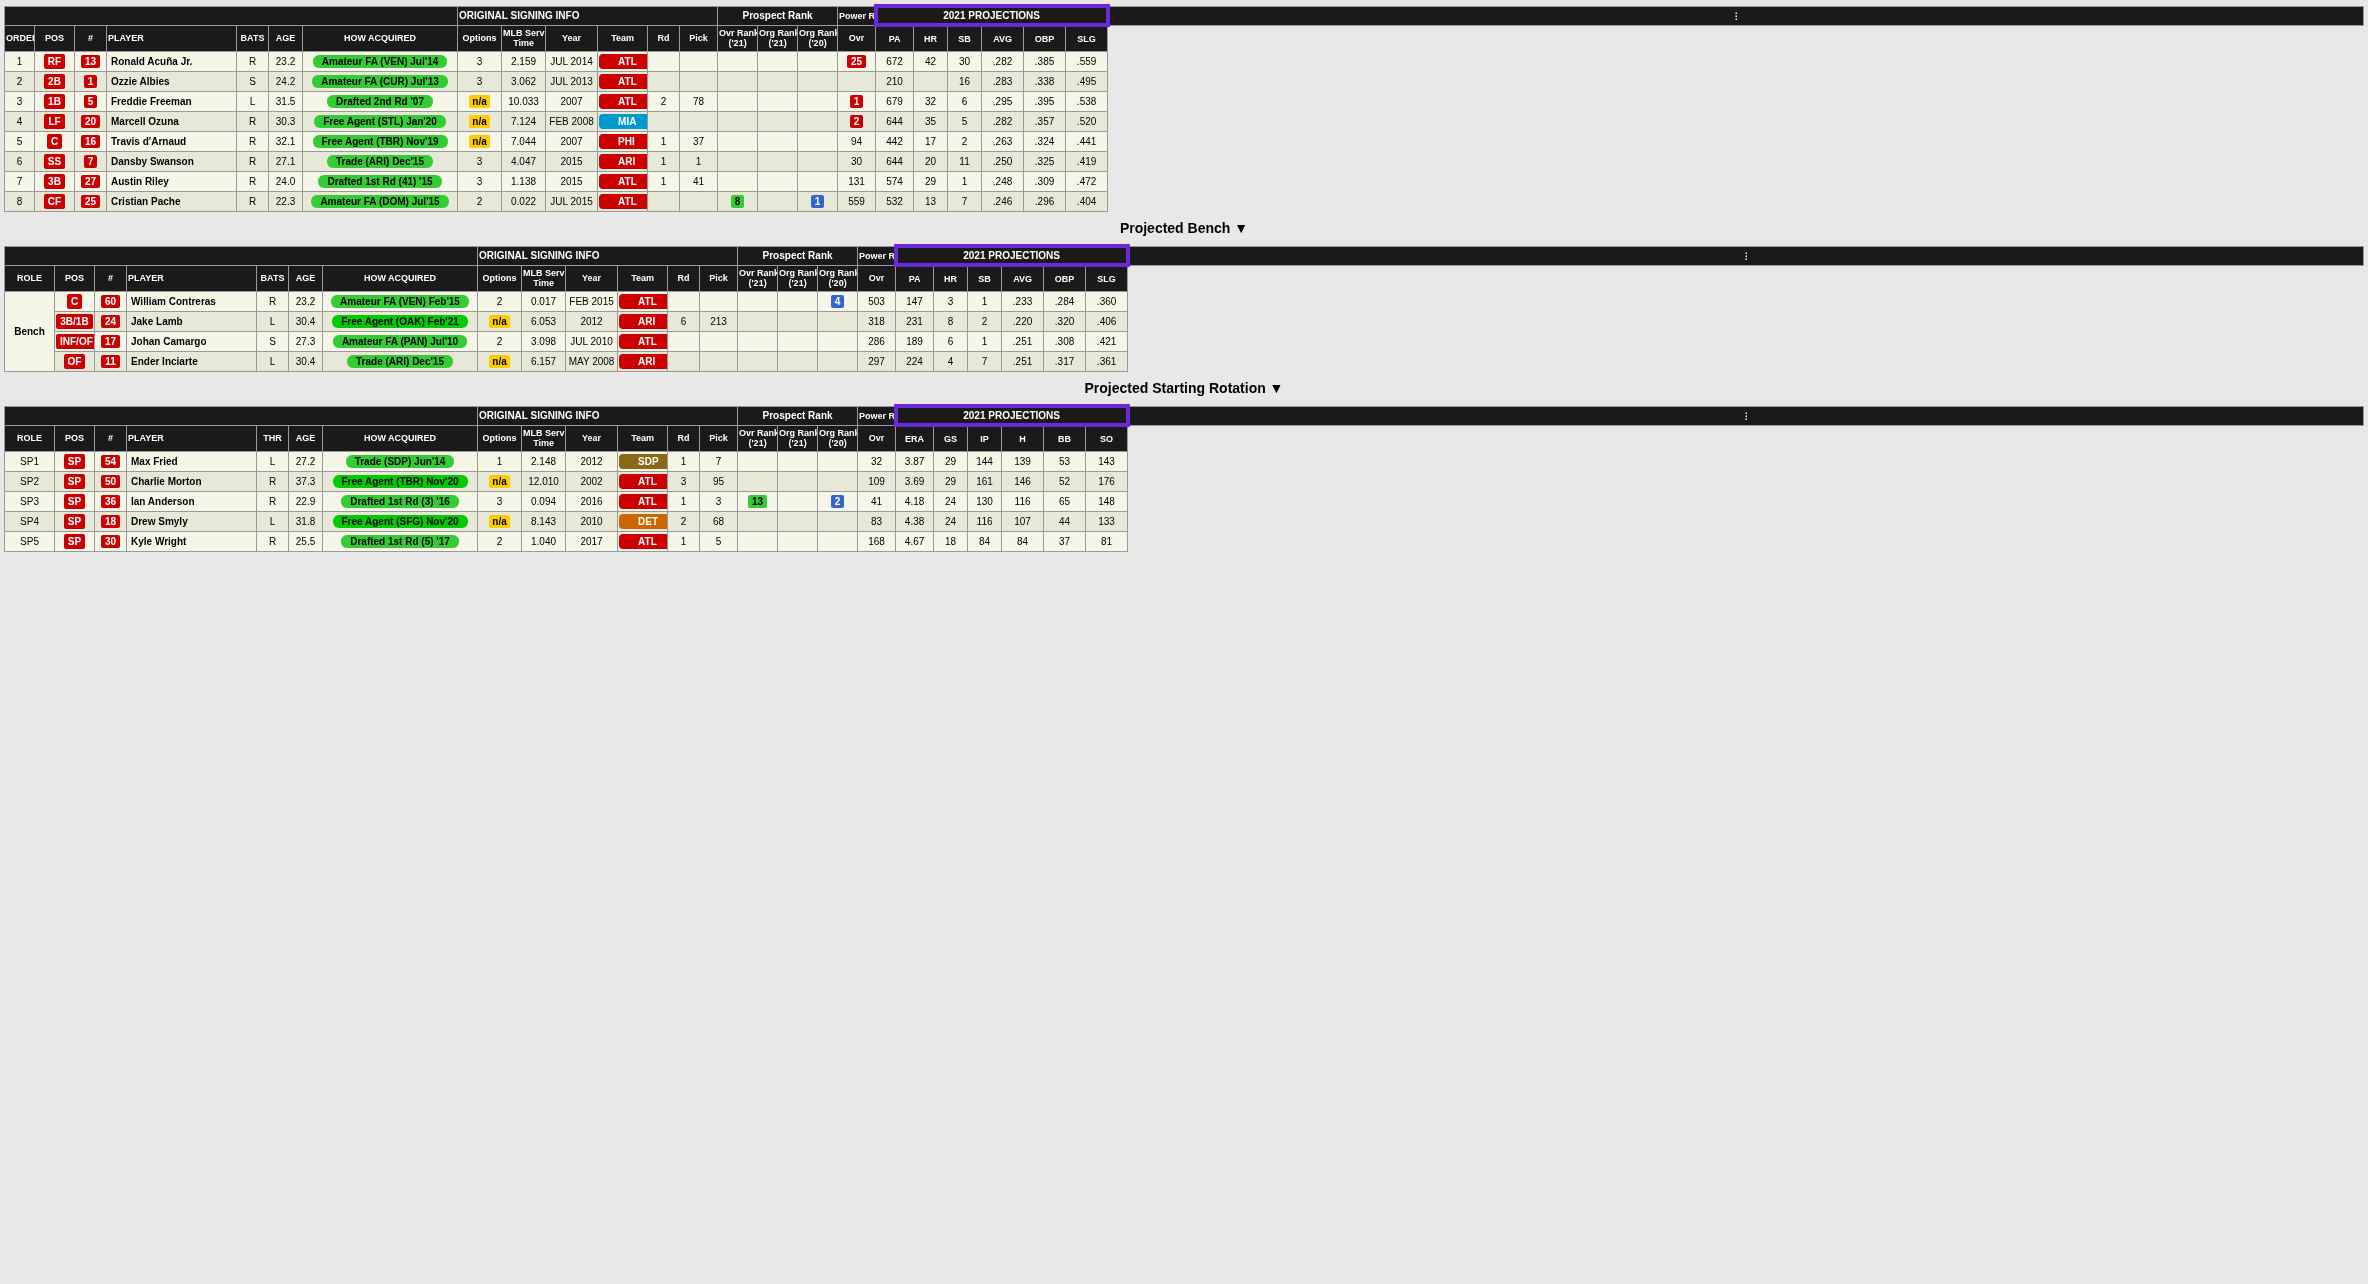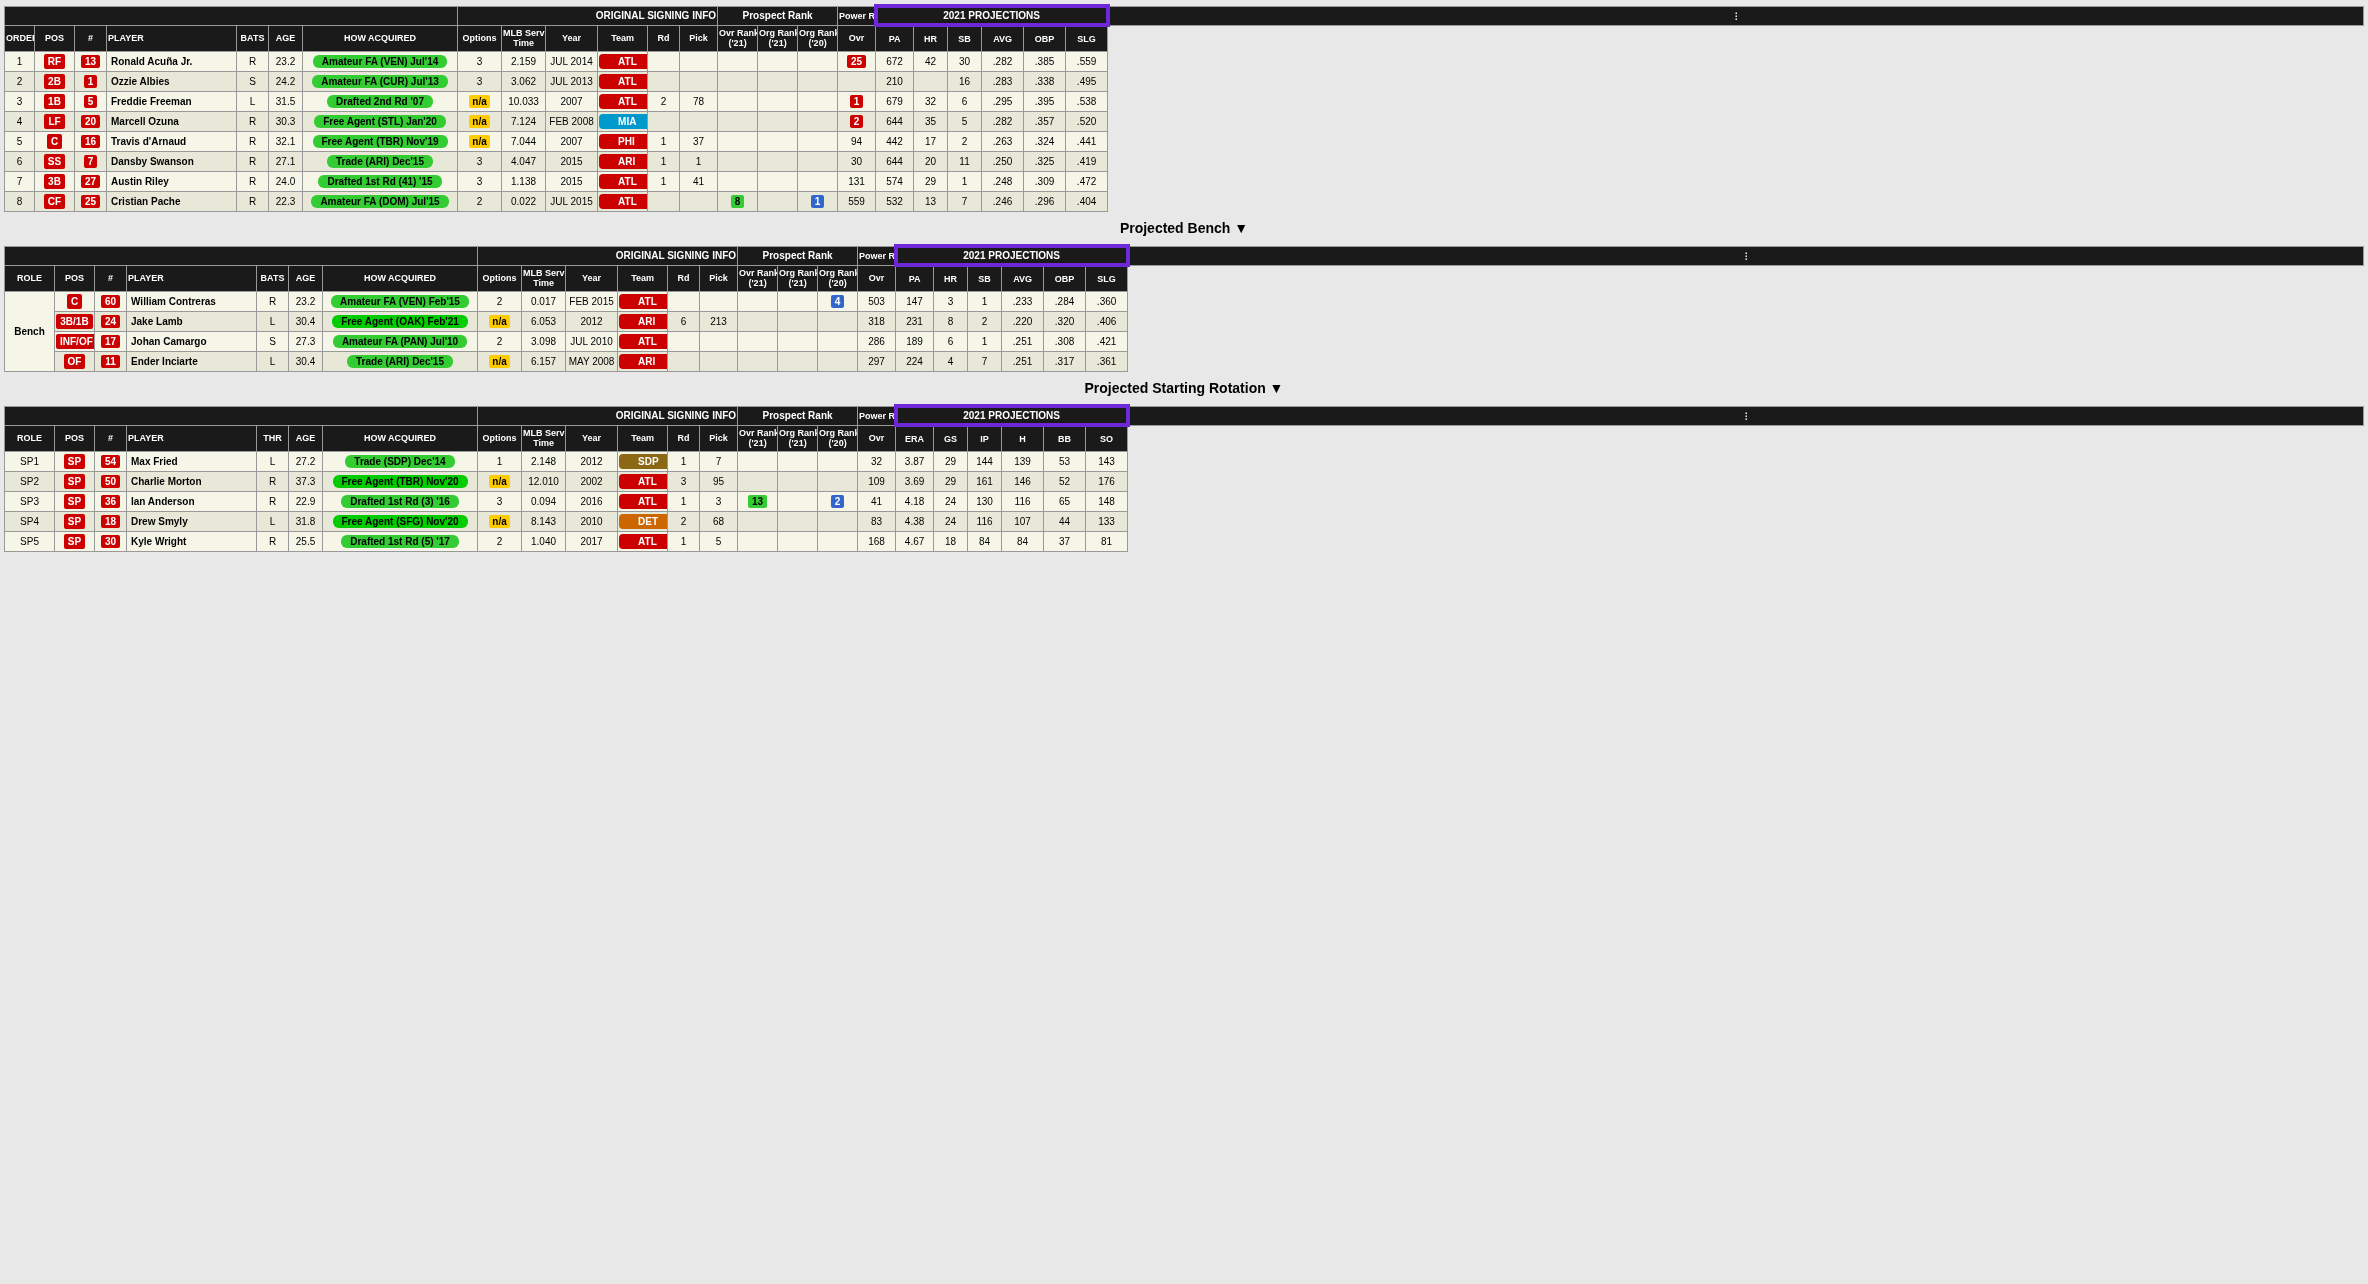--- a/index.html
+++ b/index.html
@@ -90,21 +90,21 @@
       text-align: center;
       font-size: 14px;
       font-weight: bold;
       padding: 8px 4px;
       background: #e8e8e8;
     }
     .player-name { text-align: left; padding-left: 4px; font-weight: bold; }
     .orig-signing-header {
       background: #1a1a1a;
       color: #fff;
-      text-align: right;
+      text-align: left;
       font-weight: bold;
       font-size: 10px;
       border: 1px solid #999;
     }
     .prospect-header {
       background: #1a1a1a;
       color: #fff;
       text-align: center;
       font-weight: bold;
       font-size: 10px;
@@ -617,21 +617,21 @@
       </tr>
     </thead>
     <tbody id="rotation-body">
     <tr class="data-row-odd">
     <td>SP1</td>
     <td><span class="pos-badge pos-red">SP</span></td>
     <td><span class="num-badge num-red">54</span></td>
     <td class="player-name">Max Fried</td>
     <td>L</td>
     <td>27.2</td>
-    <td><span class="how-acquired-green">Trade (SDP) Dec'14</span></td>
+    <td><span class="how-acquired-green">Trade (SDP) Jun'14</span></td>
     <td>1</td>
     <td>2.148</td>
     <td>2012</td>
     <td><span class="team-badge team-sdp">SDP</span></td>
     <td>1</td>
     <td>7</td>
     <td></td>
     <td></td>
     <td></td>
     <td>32</td>

